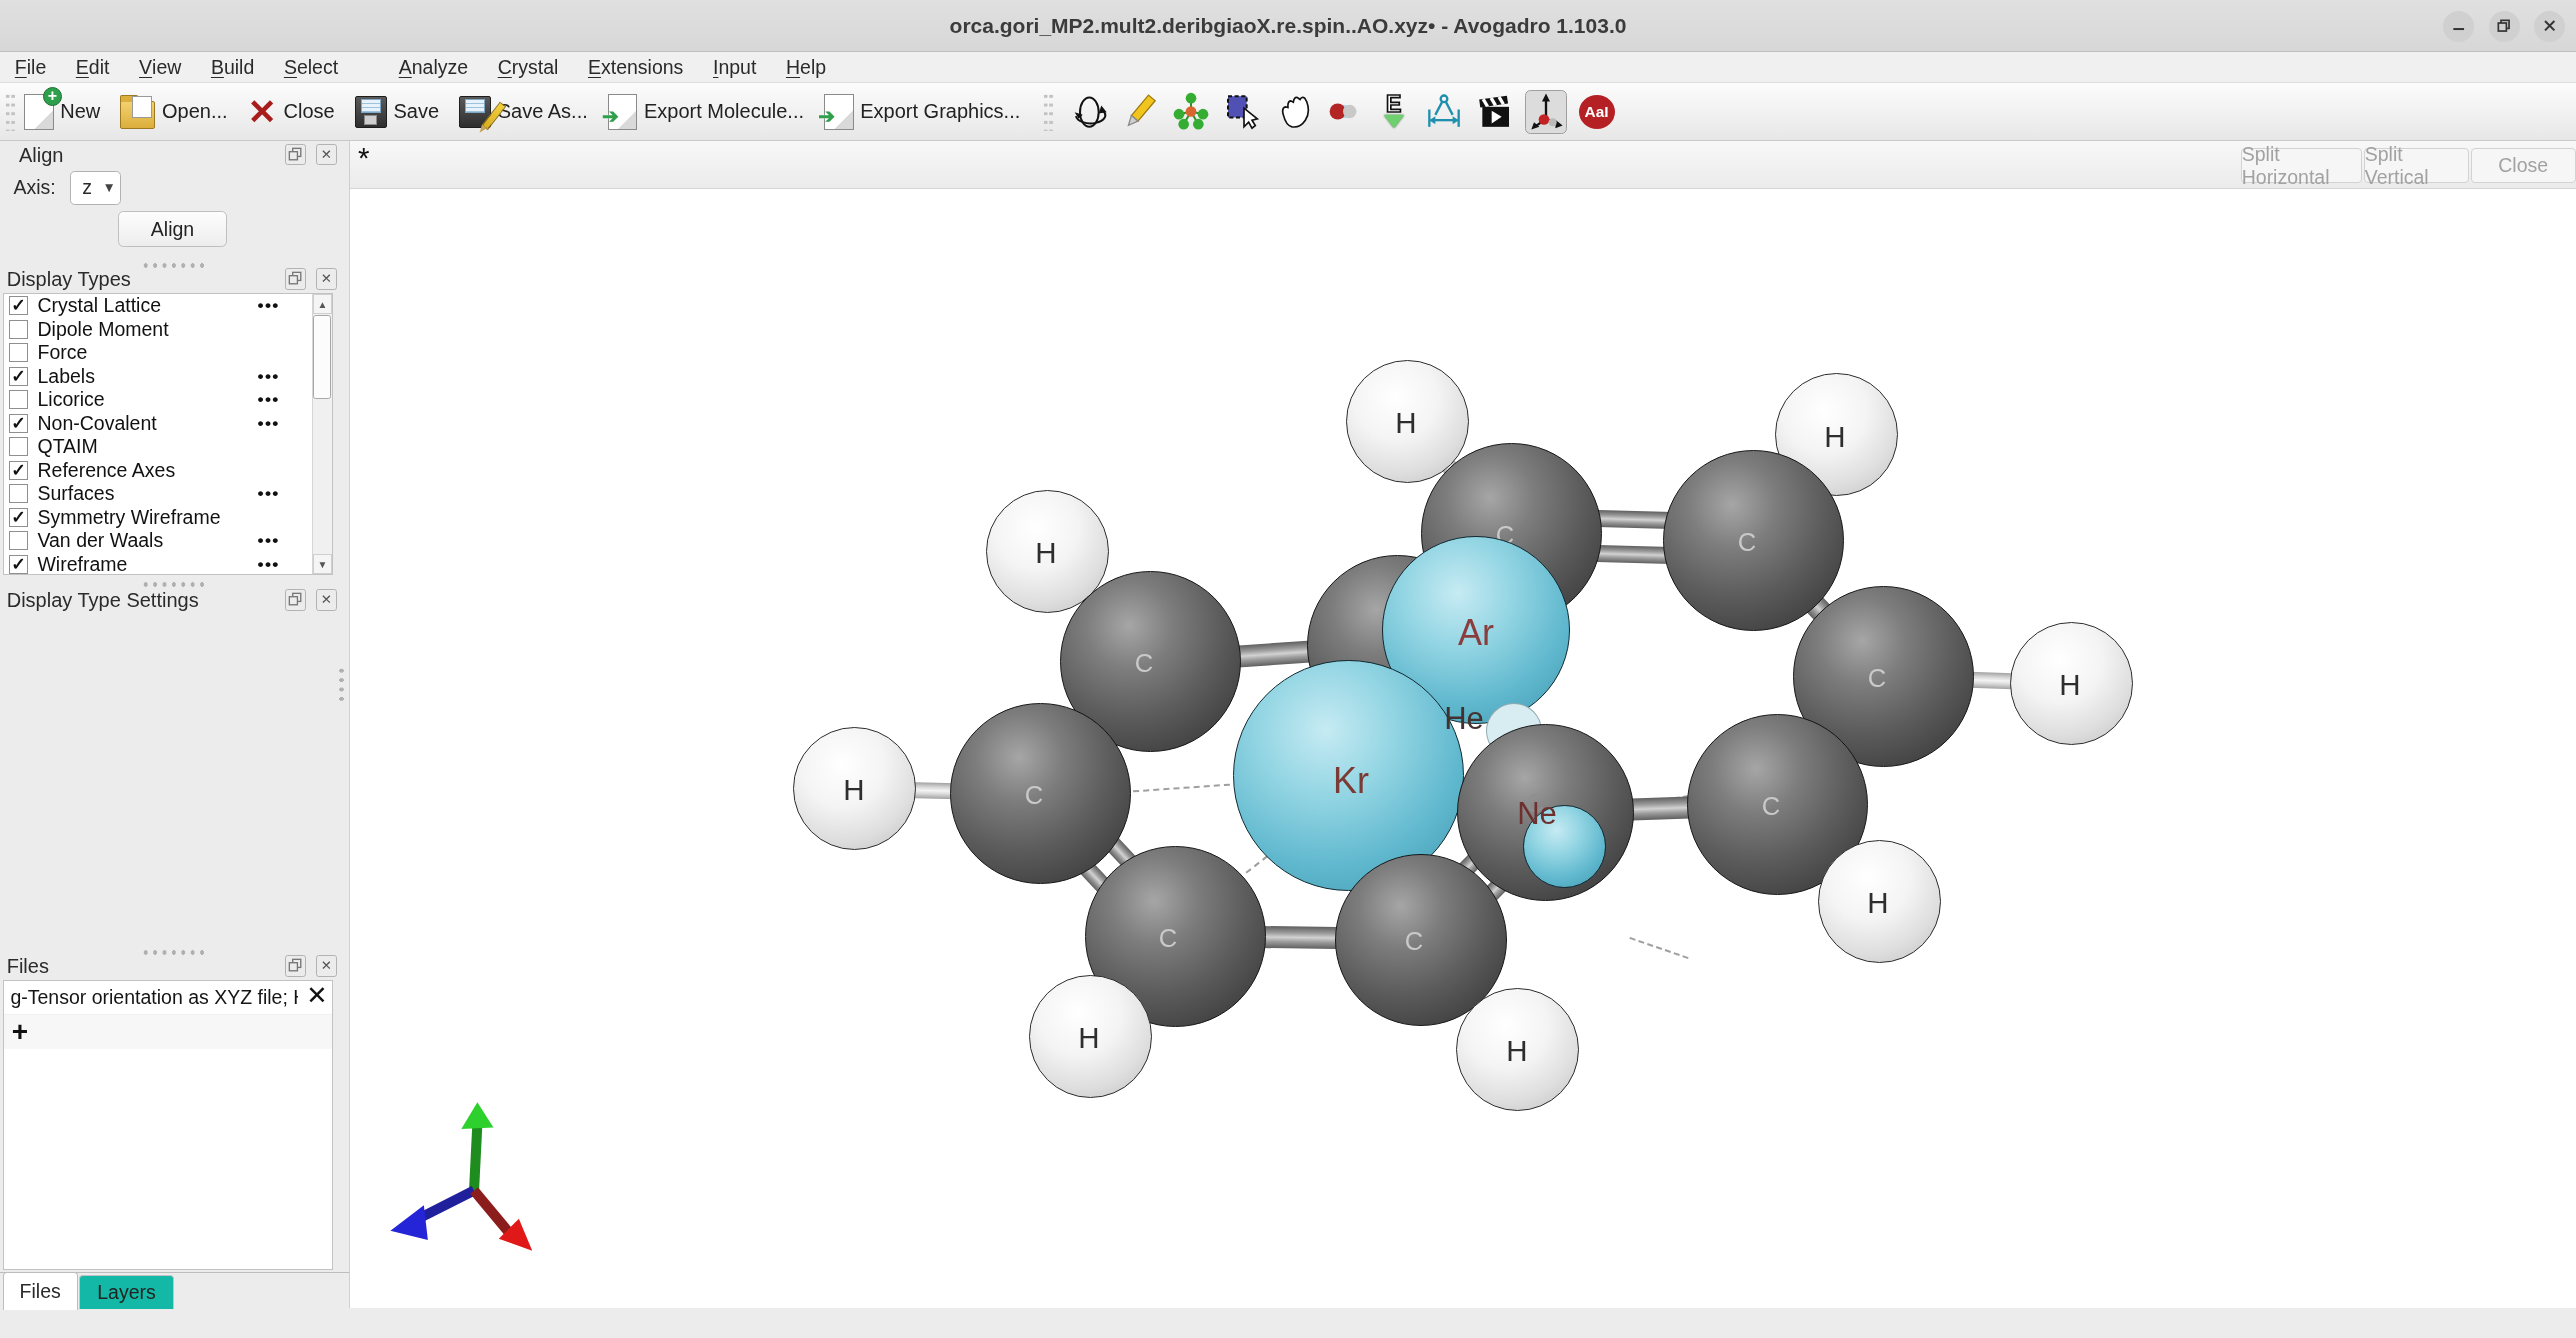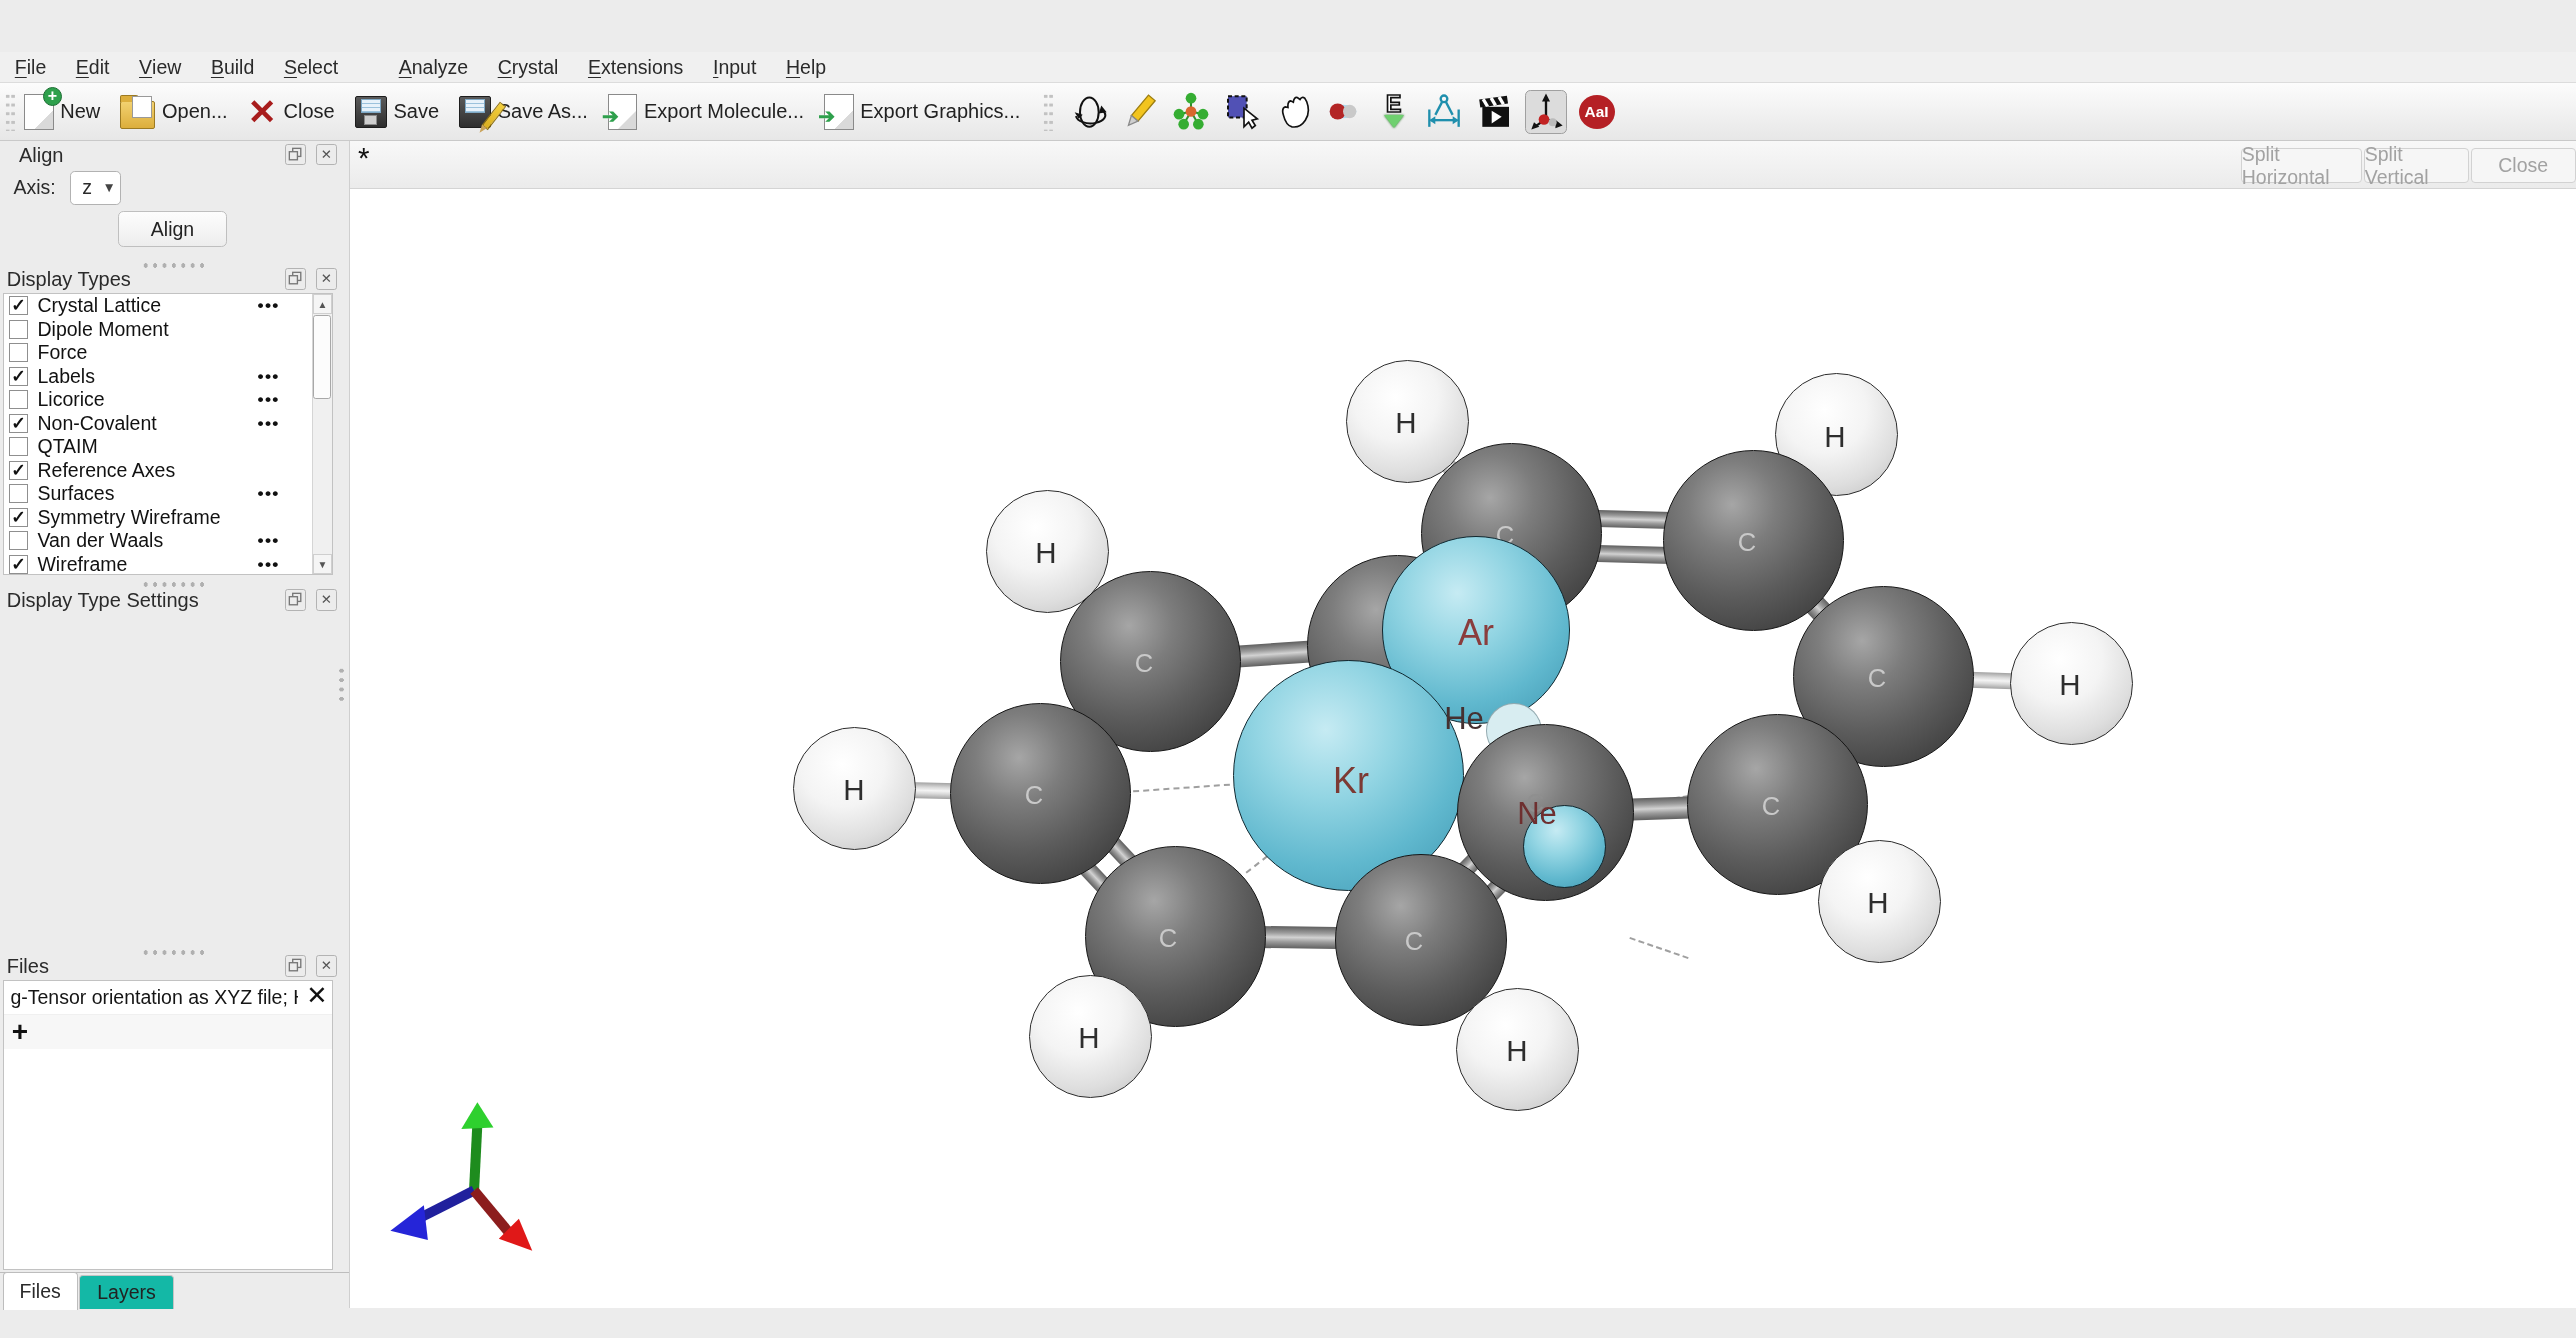--- a/index.html
+++ b/index.html
@@ -143,20 +143,42 @@
   .bond.ch { background:linear-gradient(#a2a2a2,#d9d9d9 30%,#f4f4f4 50%,#d9d9d9 70%,#a2a2a2); }
   .dash { position:absolute; height:0; border-top:2px dashed #9f9f9f; }
 
   .axes-widget { position:absolute; left:27px; top:898px; }
 </style>
 </head>
 <body>
 
 <div id="root">
 
+  <div class="titlebar">
+    <div class="title">orca.gori_MP2.mult2.deribgiaoX.re.spin..AO.xyz• - Avogadro 1.103.0</div>
+    <div class="winbtns">
+        <div class="winbtn">
+          <svg width="13.4" height="13.4" viewBox="0 0 20 20">
+            <line x1="2" y1="15" x2="18" y2="15" stroke="#333" stroke-width="3"></line>
+          </svg>
+        </div>
+        <div class="winbtn">
+          <svg width="13.4" height="13.4" viewBox="0 0 20 20">
+            <rect x="6" y="2" width="12" height="12" fill="none" stroke="#333" stroke-width="2.5"></rect>
+            <rect x="2" y="6" width="12" height="12" fill="#d0d0d0" stroke="#333" stroke-width="2.5"></rect>
+          </svg>
+        </div>
+        <div class="winbtn">
+          <svg width="13.4" height="13.4" viewBox="0 0 20 20">
+            <line x1="3" y1="3" x2="17" y2="17" stroke="#333" stroke-width="3"></line>
+            <line x1="17" y1="3" x2="3" y2="17" stroke="#333" stroke-width="3"></line>
+          </svg>
+        </div>
+      </div>
+  </div>
 
   <div class="menubar">
       <div class="menu-item"><u>F</u>ile</div>
       <div class="menu-item"><u>E</u>dit</div>
       <div class="menu-item"><u>V</u>iew</div>
       <div class="menu-item"><u>B</u>uild</div>
       <div class="menu-item"><u>S</u>elect</div>
       <div class="menu-item" style="margin-left: 31px;"><u>A</u>nalyze</div>
       <div class="menu-item"><u>C</u>rystal</div>
       <div class="menu-item"><u>E</u>xtensions</div>

